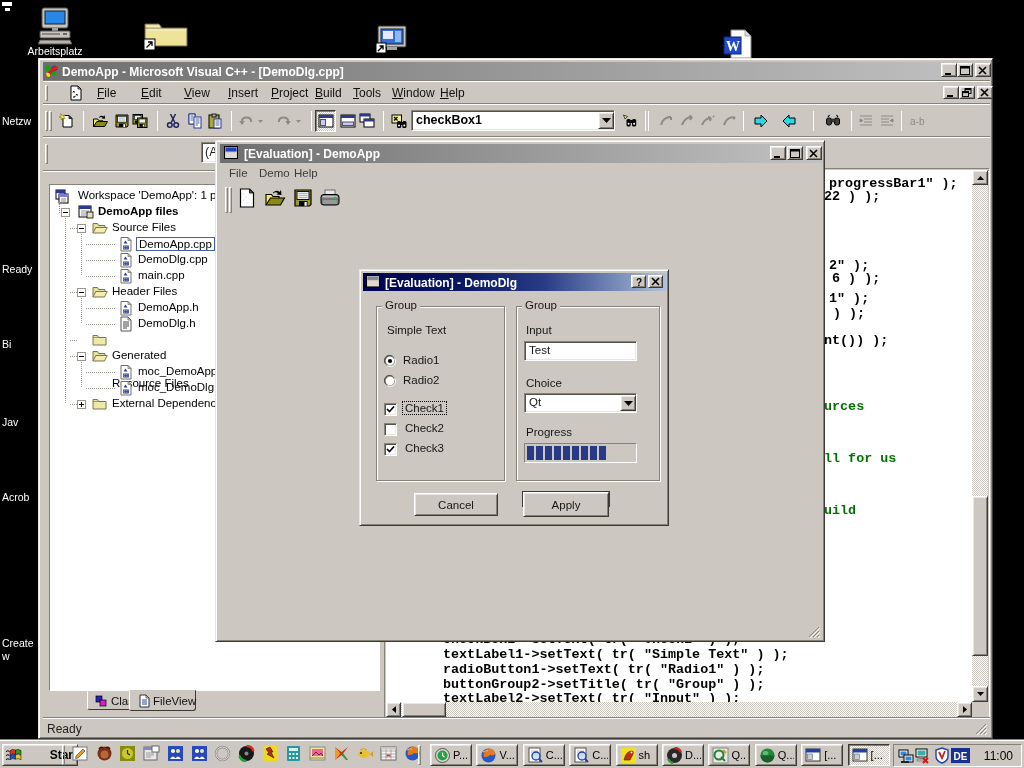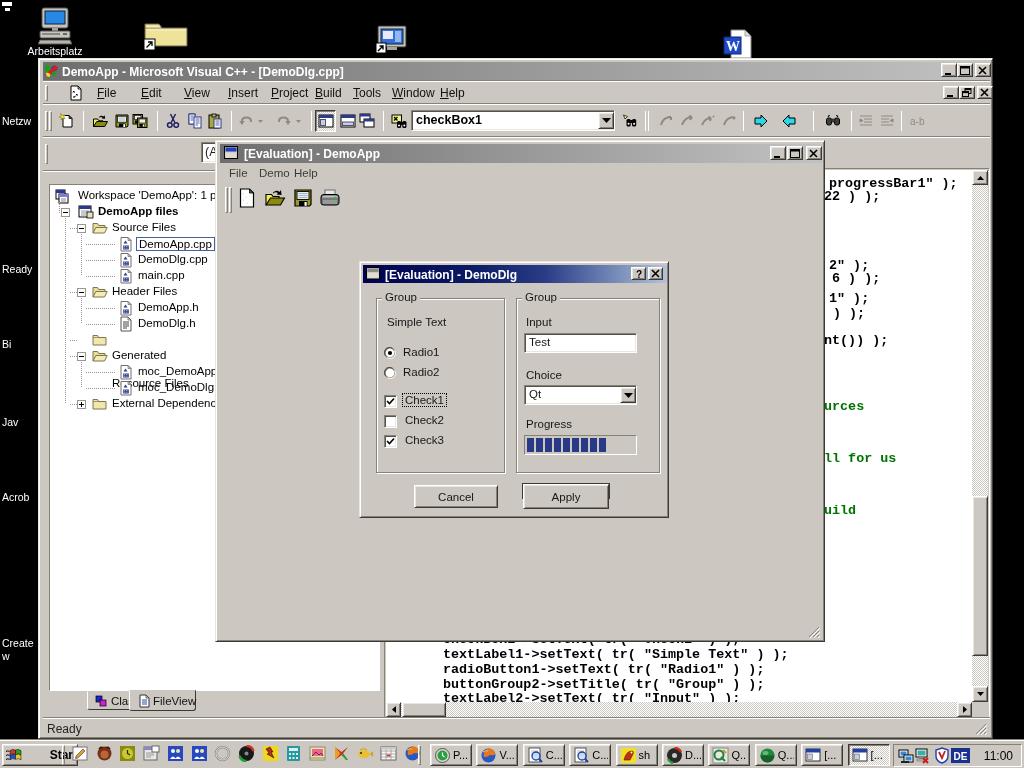--- a/index.html
+++ b/index.html
@@ -728,21 +728,21 @@
       <circle cx="16" cy="10" r="1.3" fill="#20c040"></circle>
         </svg>
       </div>
       <div class="abs" style="left: 590px; top: 483px; width: 14px; height: 14px;">
         <svg width="14" height="14">
           <path d="M13 3 L3 13 M13 7 L7 13 M13 11 L11 13" stroke="#8a8680"></path>
           <path d="M14 4 L4 14 M14 8 L8 14 M14 12 L12 14" stroke="#fff"></path>
         </svg>
       </div>
     </div>
-    <div class="abs bevel-out face" style="left: 359px; top: 261px; width: 310px; height: 257px;">
+    <div class="abs bevel-out face" style="left: 359px; top: 269px; width: 310px; height: 257px;">
       <div class="abs titlebar-active" style="left: 3px; top: 3px; width: 304px; height: 18px;">
         <div class="abs" style="left: 3px; top: 2px; width: 14px; height: 13px;">
           <svg width="14" height="13" viewBox="0 0 14 13">
       <rect x="0.5" y="0.5" width="13" height="11.5" fill="#c8c4bc" stroke="#000"></rect>
       <rect x="1.5" y="1.5" width="11" height="3.5" fill="#8a8a8a"></rect>
       <rect x="1.5" y="5.8" width="11" height="5.2" fill="#e0dcd4"></rect>
           </svg>
         </div>
         <div class="abs title-text" style="left: 22px; top: 2.5px; font-size: 12px;">[Evaluation] - DemoDlg</div>
         <div class="abs bevel-btn ctrlbtn" style="left: 268px; top: 2px; width: 15px; height: 13px;">

